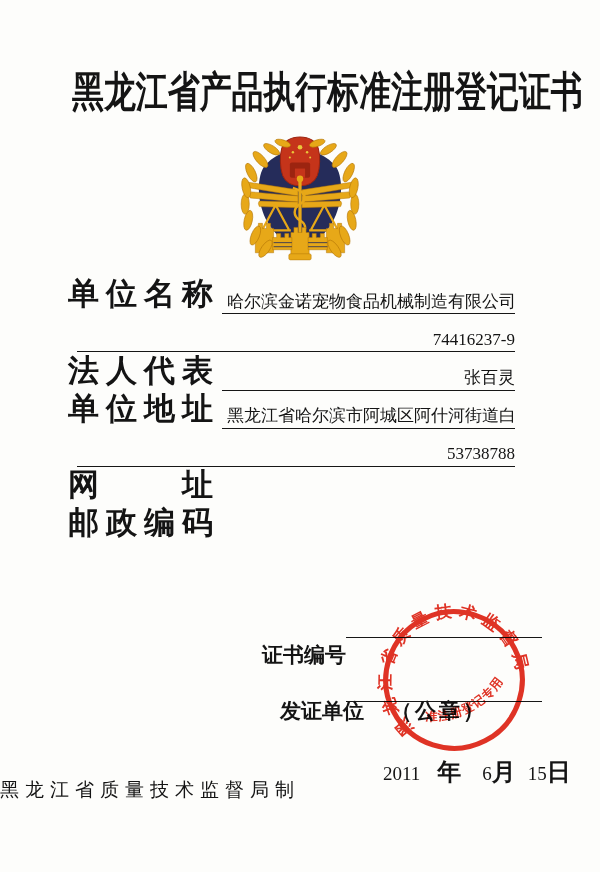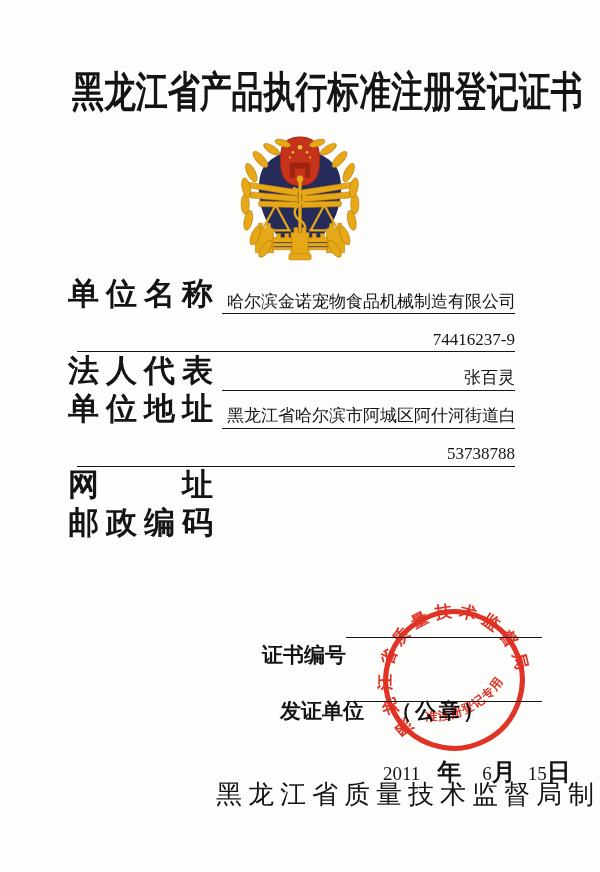--- a/index.html
+++ b/index.html
@@ -28,21 +28,21 @@
     white-space:pre;overflow:hidden;text-align:right;
   }
   
   .blabel{font-size:21px;font-weight:bold;line-height:1;margin-top:38px;}
   .bline{border-bottom:1.8px solid #161616;}
   #issuer-value{letter-spacing:3px;font-family:Liberation Serif, serif;}
   #date{left:383px;top:720px;display:flex;align-items:baseline;white-space:nowrap;}
   #date .num{font-size:19px;}
   #date .unit{font-size:24px;font-weight:bold;}
   #date .g1{margin-left:17px;} #date .g2{margin-left:21px;} #date .g3{margin-left:12px;margin-top:43px;}
-  #footer{left:0;top:777px;width:600px;text-align:right;font-size:26px;letter-spacing:6px;white-space:nowrap;}
+  #footer{left:0;top:777px;width:600px;text-align:left;font-size:19px;letter-spacing:6px;white-space:nowrap;}
   
   #seal{left:376px;top:602px;width:156px;height:156px;mix-blend-mode:multiply;opacity:.96;}
   #seal text{font-weight:bold;font-family:"Liberation Serif","DejaVu Serif",serif;}
   
   #emblem{left:231px;top:131px;width:138px;height:136px;}
 </style>
 </head>
 <body>
 
 <div id="title" class="abs">黑龙江省产品执行标准注册登记证书</div>

